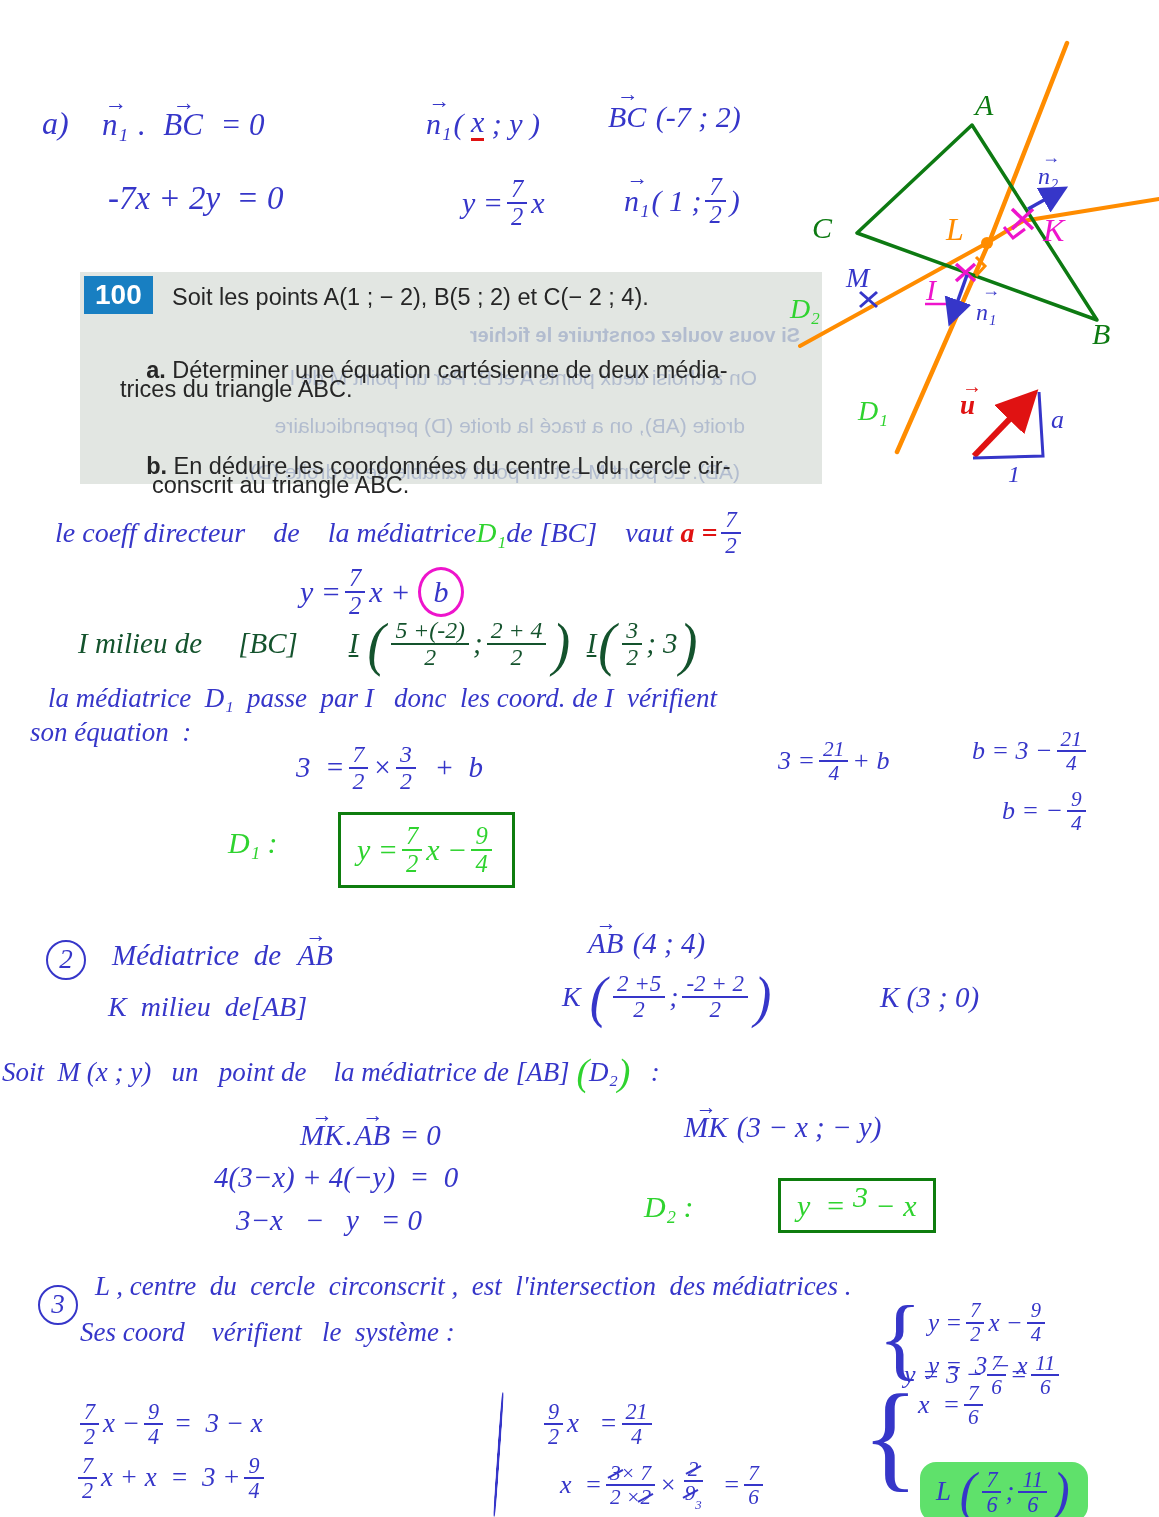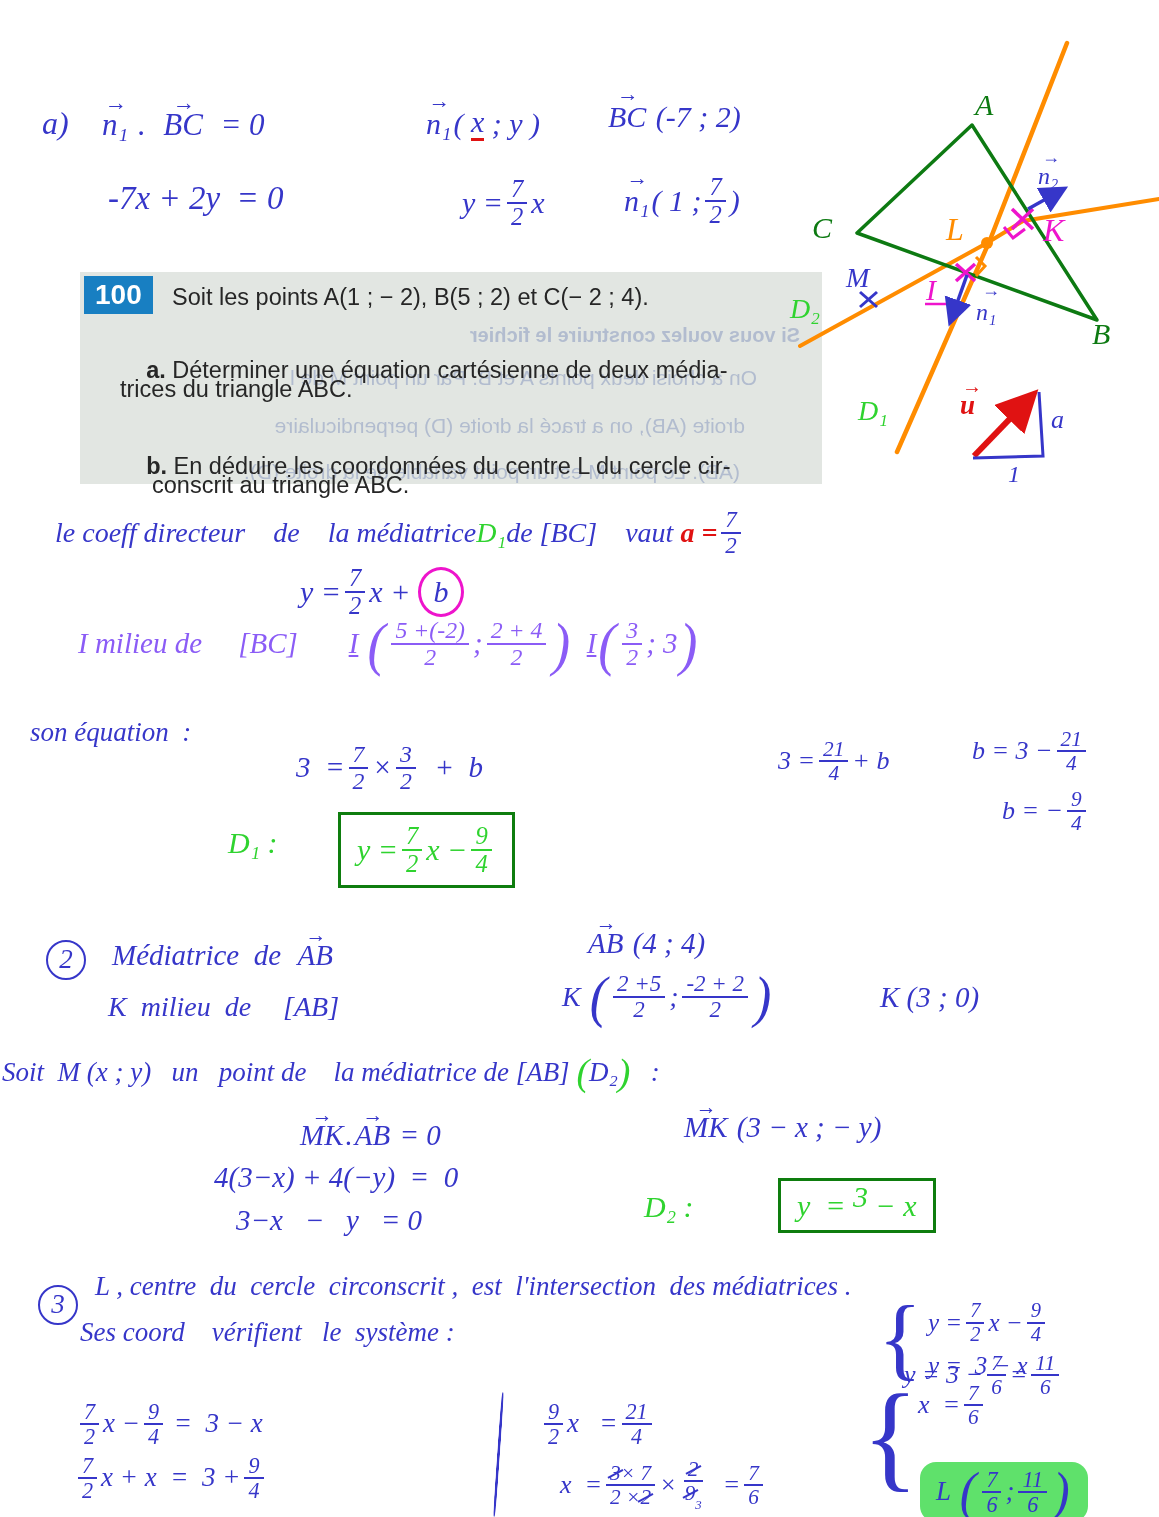--- a/index.html
+++ b/index.html
@@ -2,21 +2,21 @@
 <html><head>
 <meta charset="utf-8">
 <style>
   html,body{margin:0;padding:0;background:#fff;}
   #page{position:relative;width:1159px;height:1517px;background:#fff;overflow:hidden;
         font-family:"Liberation Serif",serif;}
   .abs{position:absolute;}
   .hw{font-family:"Liberation Serif",serif;font-style:italic;white-space:pre;
       display:flex;align-items:center;line-height:1.1;}
   .blue{color:#3636c9}
-  .pink{color:#8b5cf6}
+  .pink{color:#14532d}
   .grn{color:#0e7d0e}
   .lime{color:#2fd32f}
   .red{color:#e01212}
   .bold{font-weight:bold}
   
   .frac{display:inline-flex;flex-direction:column;align-items:center;font-size:0.82em;
         line-height:1.05;vertical-align:middle;margin:0 4px;}
   .fn{border-bottom:2.5px solid currentColor;padding:0 4px;}
   .fd{padding:0 4px;}
   
@@ -178,20 +178,21 @@
     <span>;</span>
     <span class="frac"><span class="fn">2 + 4</span><span class="fd">2</span></span>
     <span class="bigp">)</span><span>  </span>
     <span style="text-decoration:underline">I</span>
     <span class="bigp">(</span>
     <span class="frac"><span class="fn">3</span><span class="fd">2</span></span>
     <span>; 3</span>
     <span class="bigp">)</span>
   </div>
 
+  <div class="abs hw blue" style="left:48px;top:684px;font-size:27px;">la médiatrice  D₁  passe  par I   donc  les coord. de I  vérifient</div>
   <div class="abs hw blue" style="left:30px;top:718px;font-size:27px;">son équation  :</div>
 
   <div class="abs hw blue" style="left:296px;top:742px;font-size:29px;">
     <span>3  =</span>
     <span class="frac"><span class="fn">7</span><span class="fd">2</span></span>
     <span>×</span>
     <span class="frac"><span class="fn">3</span><span class="fd">2</span></span>
     <span>  </span><span>+  b</span>
   </div>
   <div class="abs hw blue" style="left:778px;top:738px;font-size:26px;">
@@ -220,21 +221,21 @@
     <span class="circ"><span>2</span></span>
   </div>
   <div class="abs hw blue" style="left:112px;top:940px;font-size:29px;">
     <span>Médiatrice  de</span><span>  </span>
     <span class="vec"><span class="varrow">→</span><span>AB</span></span>
   </div>
   <div class="abs hw blue" style="left:586px;top:928px;font-size:29px;">
     <span class="vec"><span class="varrow">→</span><span>AB</span></span><span> </span>
     <span>(4 ; 4)</span>
   </div>
-  <div class="abs hw blue" style="left:108px;top:992px;font-size:28px;gap:32px;">
+  <div class="abs hw blue" style="left:108px;top:992px;font-size:28px;">
     <span>K  milieu  de</span><span>[AB]</span>
   </div>
   <div class="abs hw blue" style="left:562px;top:972px;font-size:28px;">
     <span>K</span><span> </span>
     <span class="bigp">(</span>
     <span class="frac"><span class="fn">2 +5</span><span class="fd">2</span></span>
     <span>;</span>
     <span class="frac"><span class="fn">-2 + 2</span><span class="fd">2</span></span>
     <span class="bigp">)</span>
   </div>

